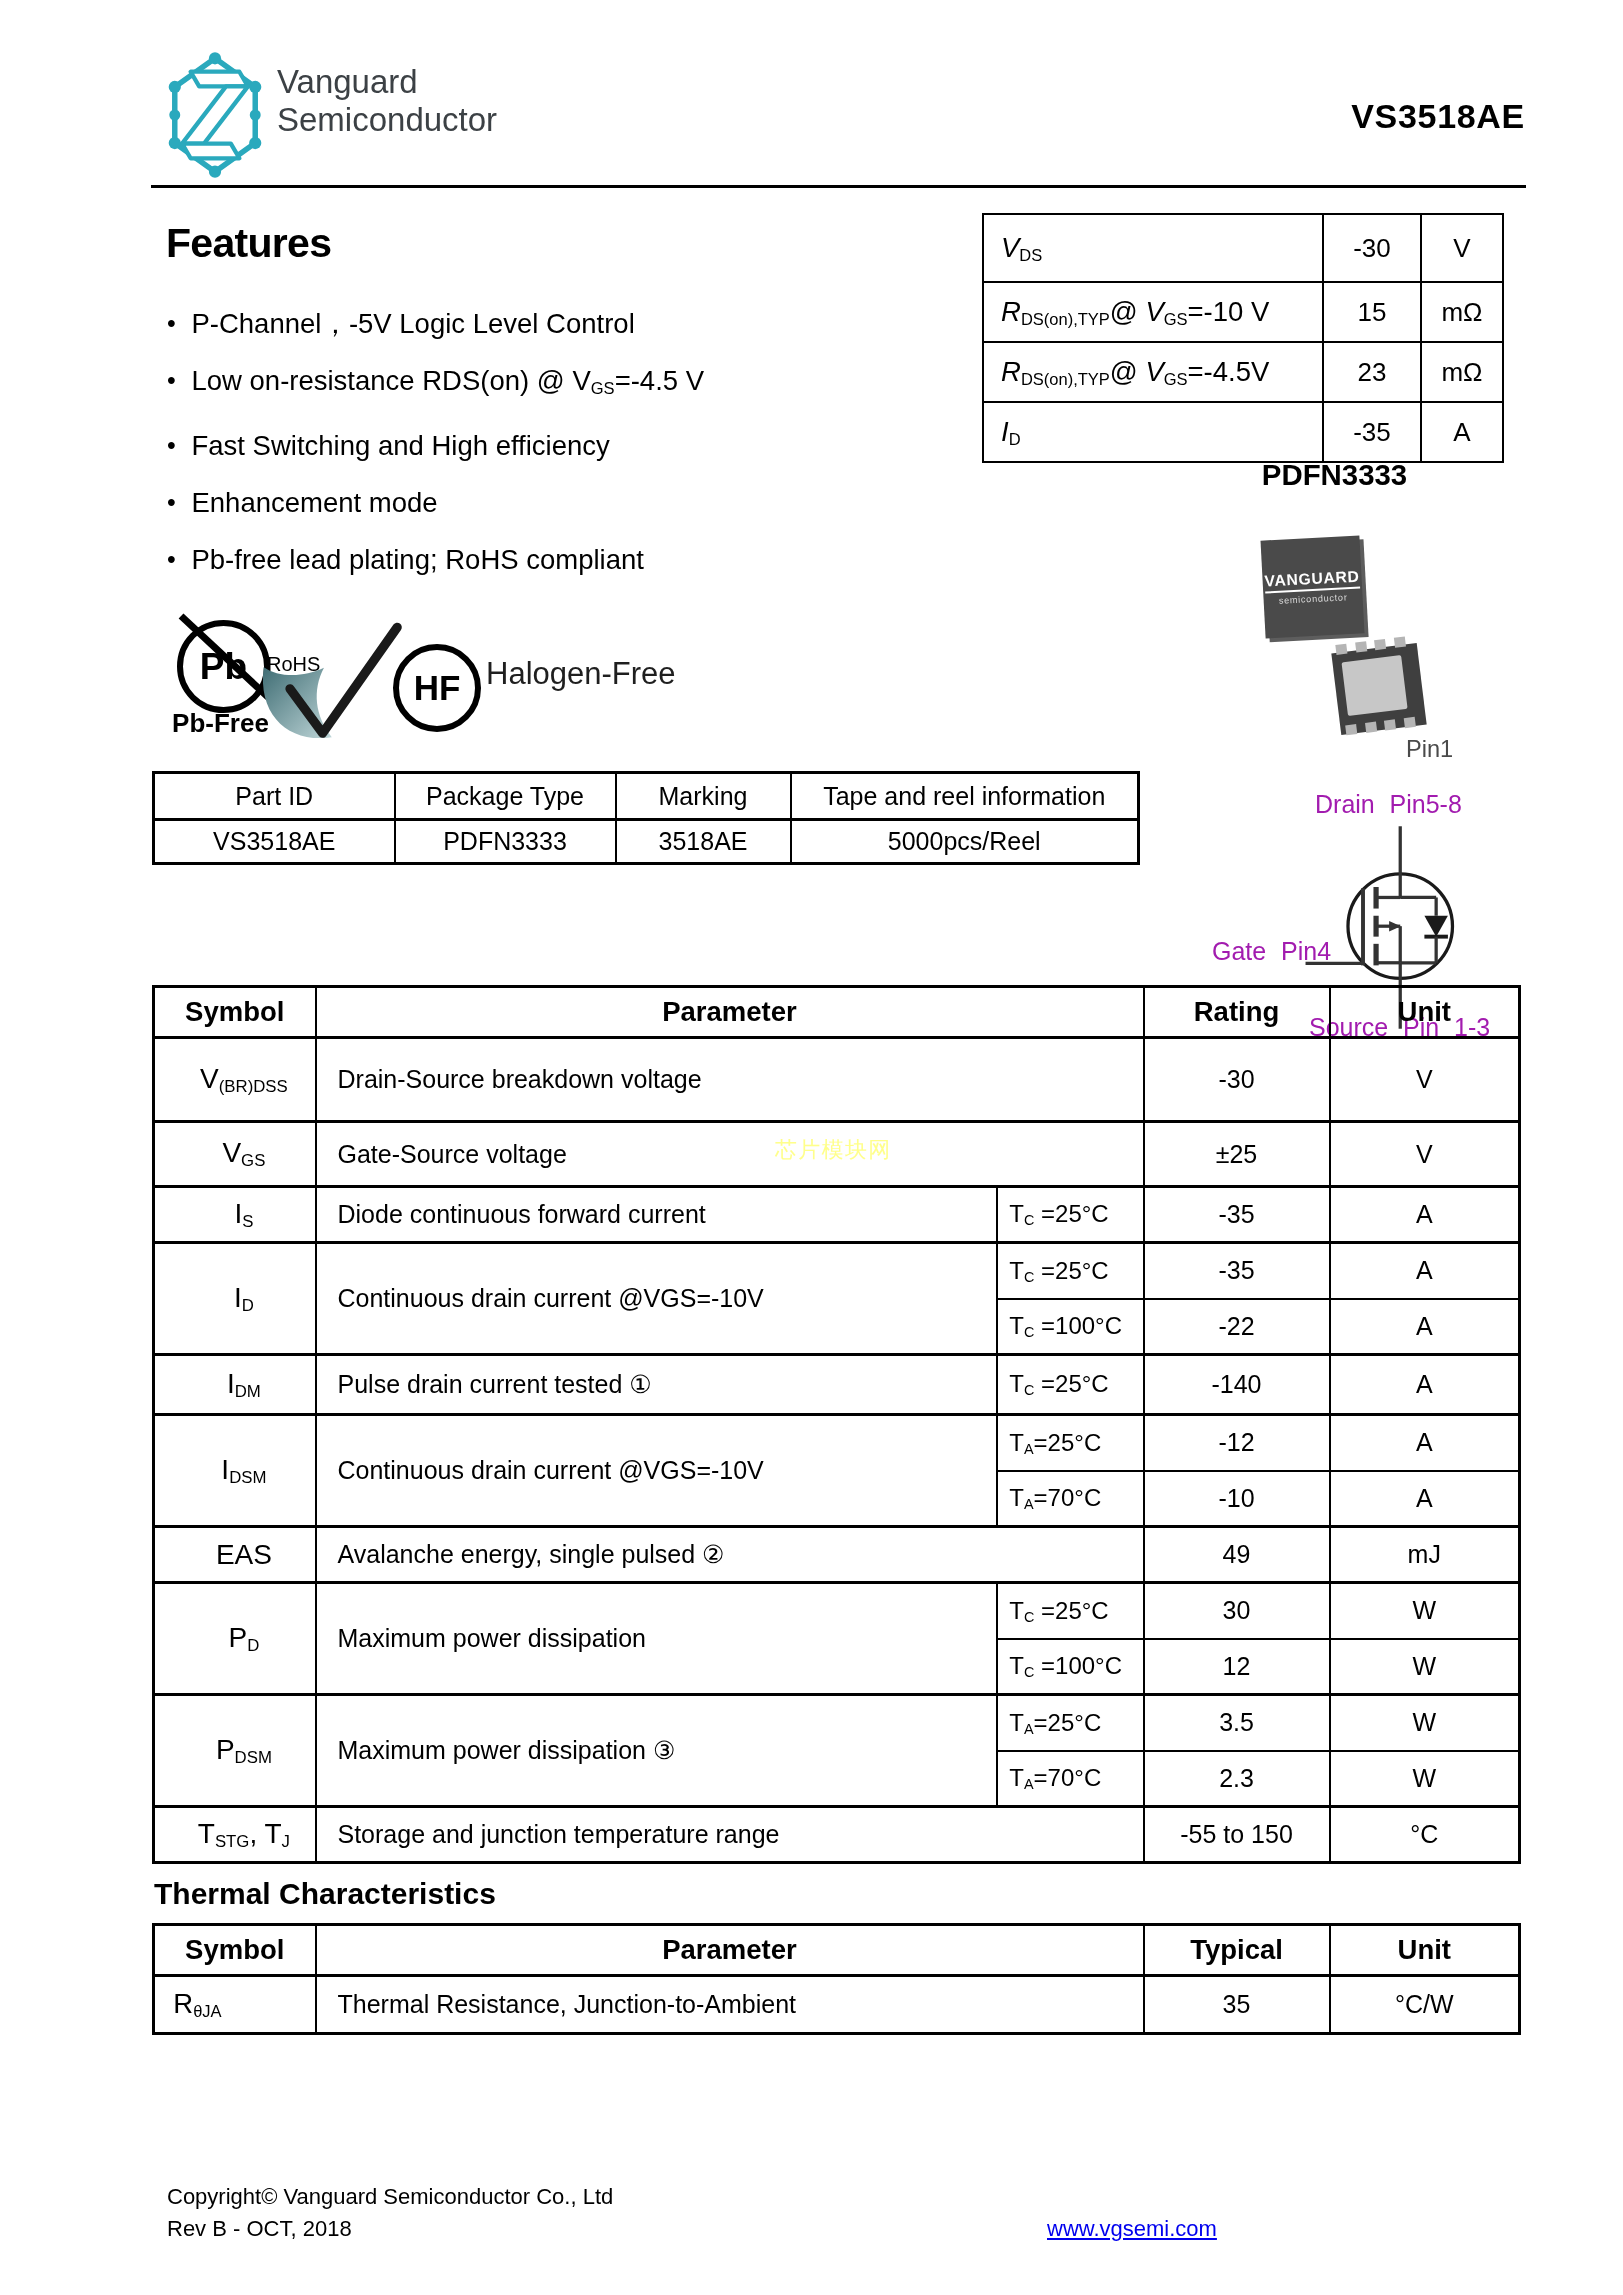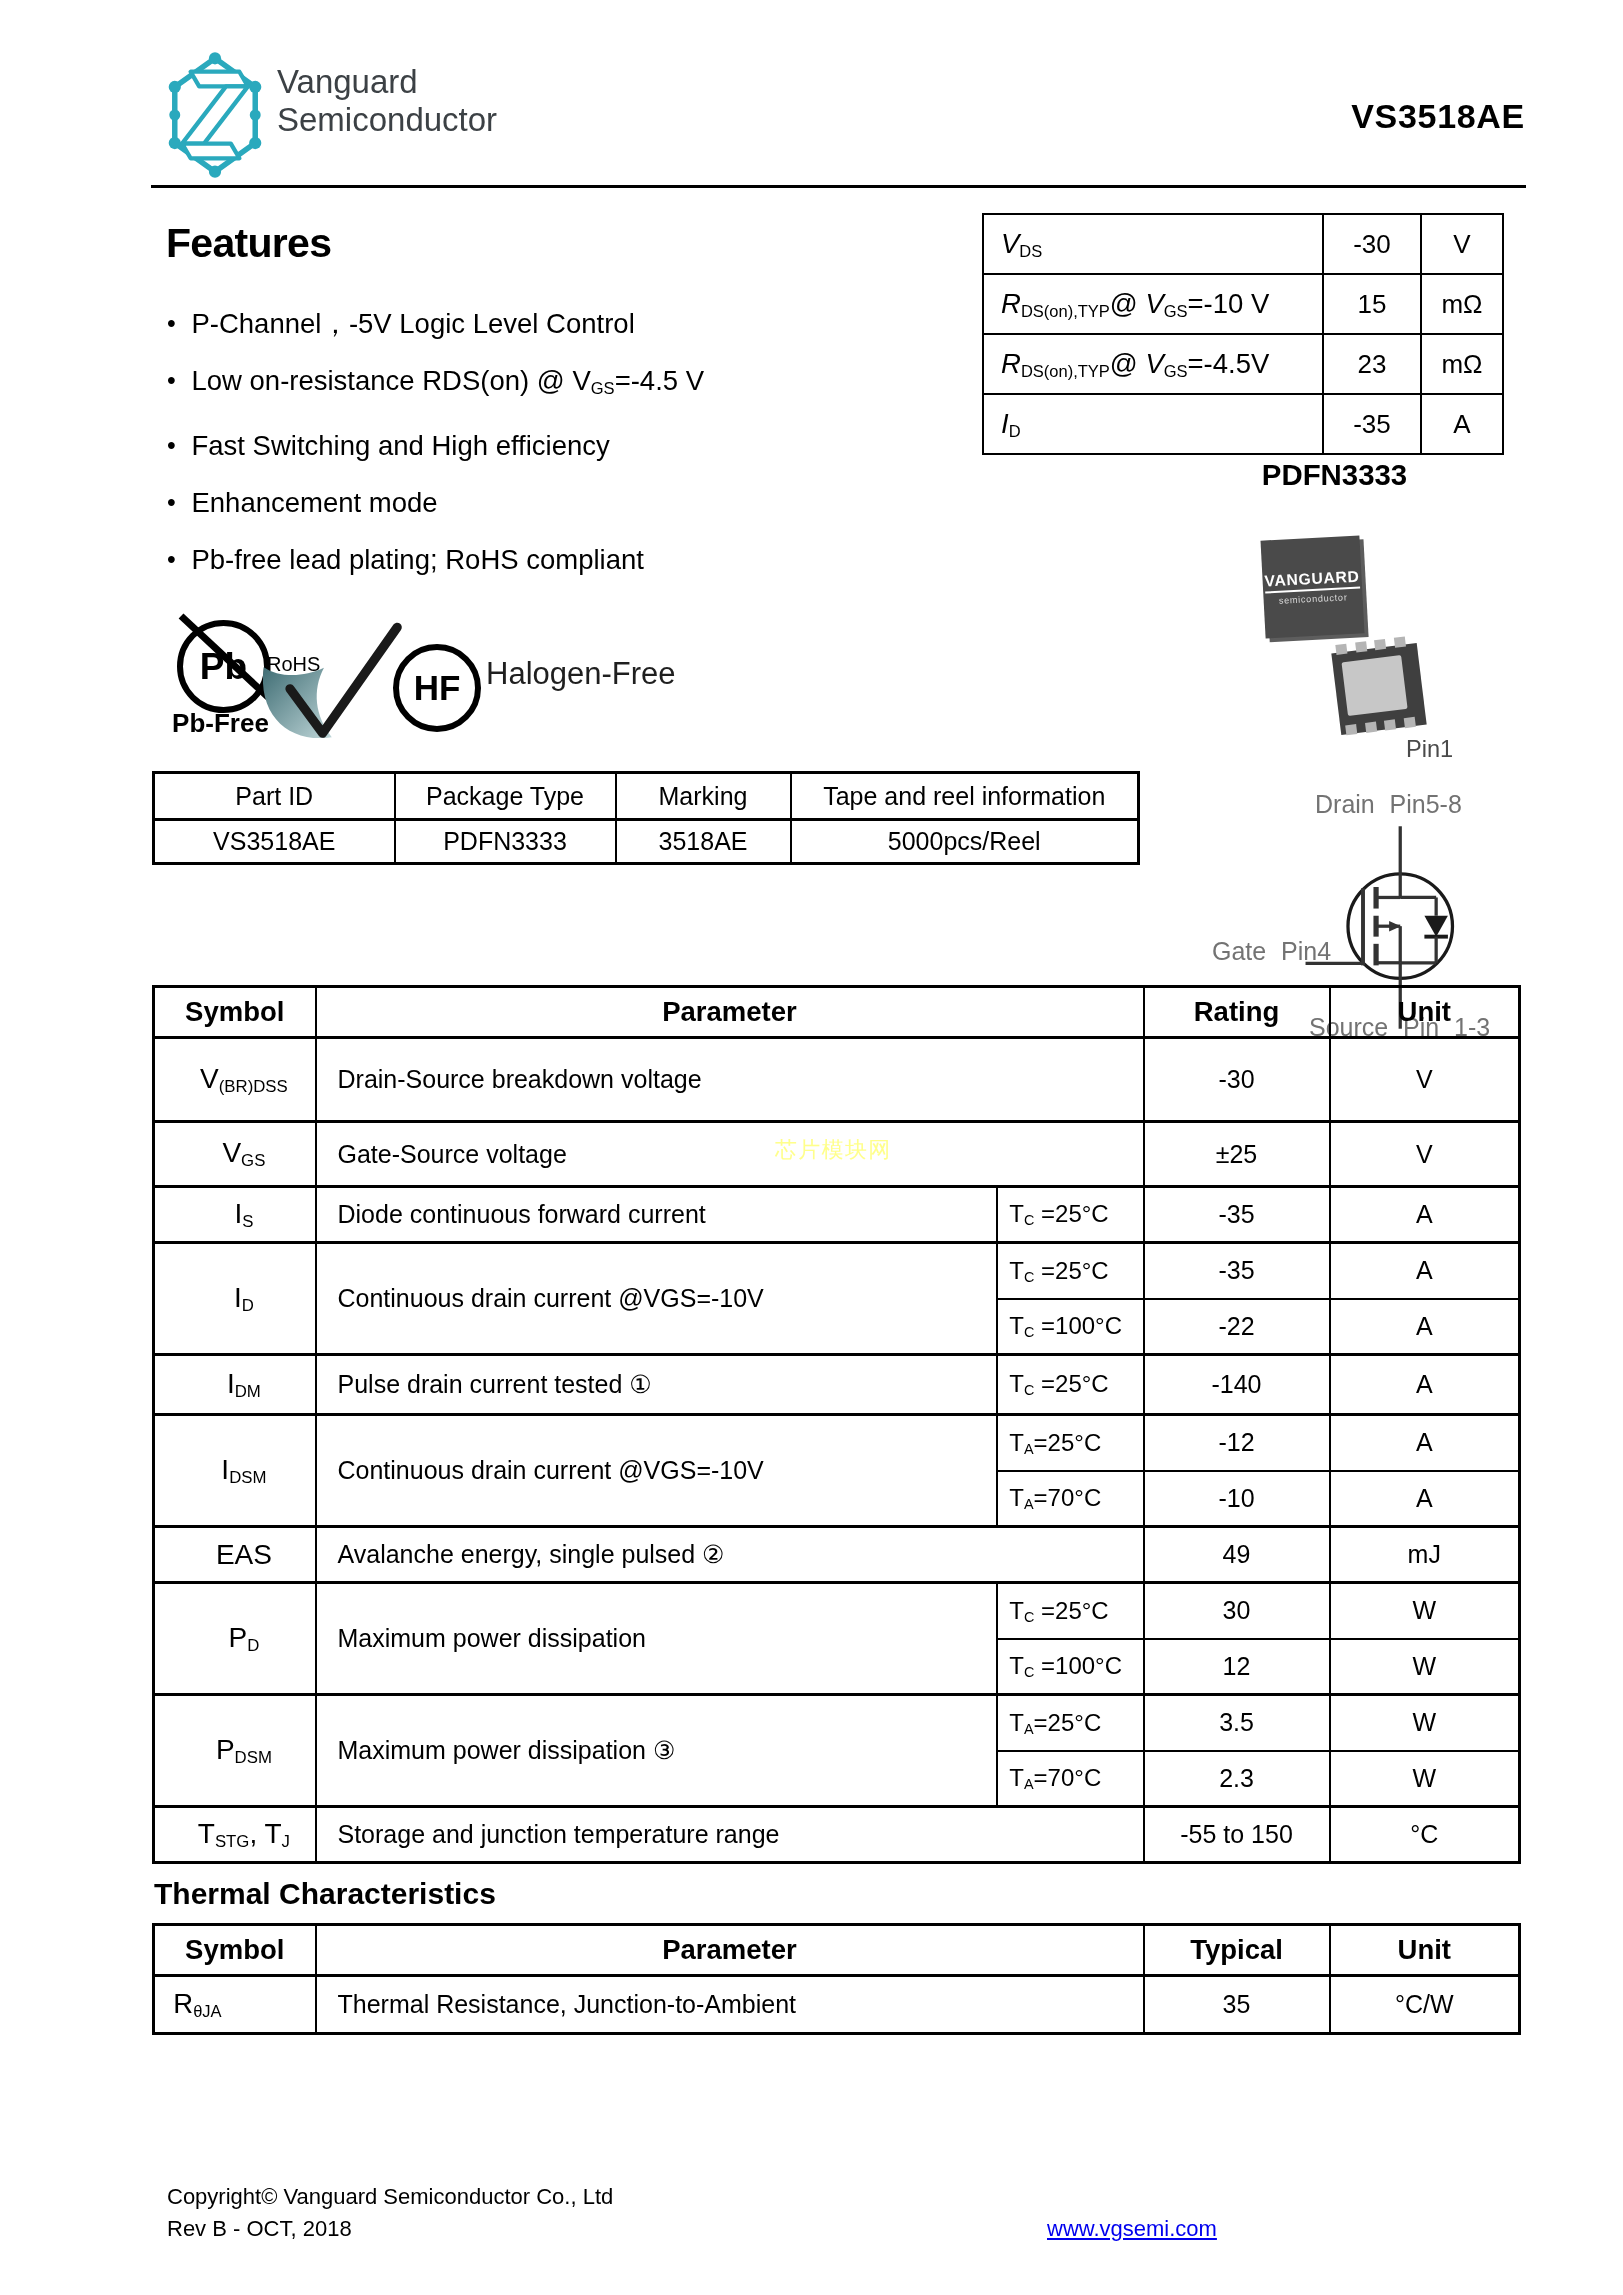--- a/index.html
+++ b/index.html
@@ -41,21 +41,21 @@
   .pb-free{left:165px;top:708px;width:111px;text-align:center;font-size:26px;font-weight:bold;}
   .rohs-label{left:267px;top:653px;font-size:20px;font-weight:normal;}
   .hf-circle{left:393px;top:644px;width:76px;height:76px;border:6.5px solid #000;border-radius:50%;
              display:flex;align-items:center;justify-content:center;font-size:35px;font-weight:bold;}
   .halogen{left:486px;top:656px;font-size:31px;color:#1f1f1f;}
   
   .t-order{left:152px;top:771px;width:985px;border:3.3px solid #000;font-size:25px;}
   .t-order td{border:2px solid #000;text-align:center;vertical-align:middle;}
   .t-order tr.sep td{border-top:3.3px solid #000;}
   
-  .pin-lbl{font-size:25px;color:#737373;word-spacing:7.9px;}
+  .pin-lbl{font-size:25px;color:#a21caf;word-spacing:7.9px;}
   
   .watermark{left:775px;top:1135px;font-size:22px;color:#ffff85;opacity:0.95;letter-spacing:1.3px;}
   
   .ratings-h{left:154px;top:942px;font-size:29px;font-weight:bold;}
   .t-ratings{left:152px;top:985px;width:1366px;border:3.9px solid #000;font-size:25px;}
   .t-ratings td{border:2px solid #000;text-align:center;vertical-align:middle;padding:0;}
   .t-ratings tr.major td{border-top:3.9px solid #000;}
   .t-ratings td.sym{text-align:center;padding-left:18.3px;font-size:28px;}
   .t-ratings td.par{text-align:left;padding-left:21px;font-size:25px;}
   .t-ratings td.cond{text-align:left;padding-left:11.8px;font-size:24px;}
@@ -123,21 +123,21 @@
     </div>
   </div>
 
   <table class="abs t-specs">
     <colgroup>
         <col style="width:340px">
         <col style="width:98px">
         <col style="width:82px">
       </colgroup>
     <tbody>
-        <tr style="height:60px">
+        <tr style="height:68px">
       <td class="lbl"><span class="it">V</span><span class="sub">DS</span></td>
       <td>-30</td>
       <td>V</td>
     </tr>
     <tr style="height:60px">
       <td class="lbl"><span class="it">R</span><span class="sub">DS(on),TYP</span><span>@ </span><span class="it">V</span><span class="sub">GS</span><span>=-10 V</span></td>
       <td>15</td>
       <td>mΩ</td>
     </tr>
     <tr style="height:60px">

